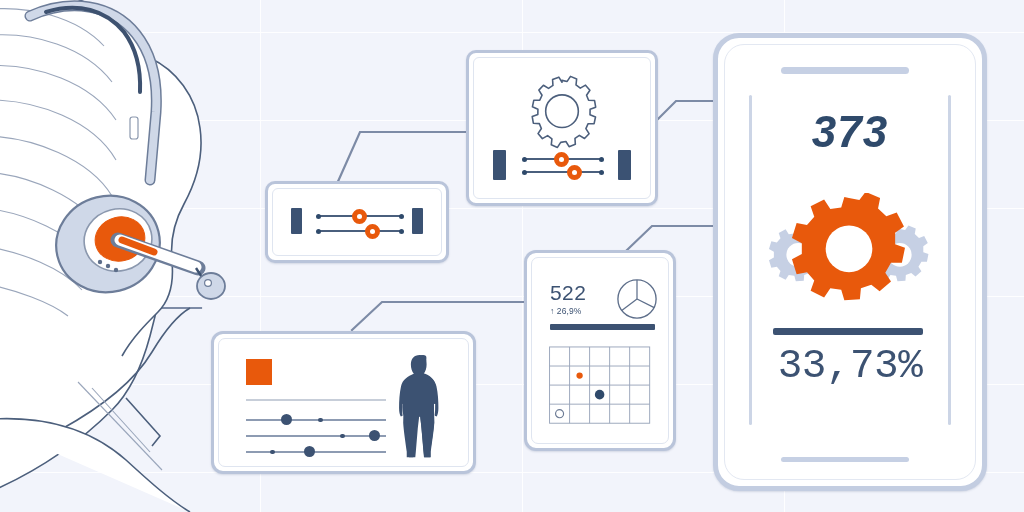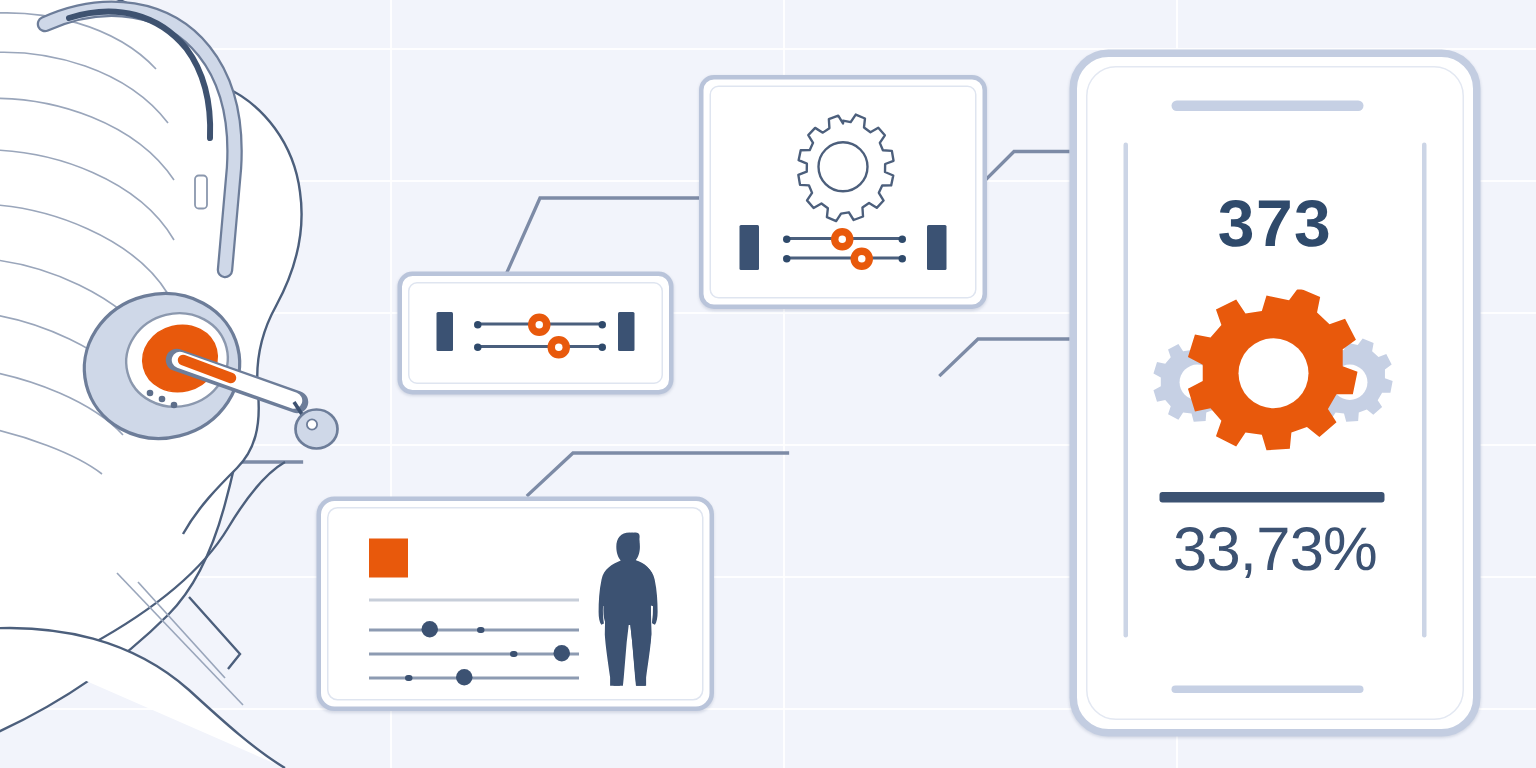--- a/index.html
+++ b/index.html
@@ -73,21 +73,21 @@
   .t-delta{position:absolute;color:#3c5272;font-size:8.5px;font-weight:500;letter-spacing:.1px;}
   .t-bar{position:absolute;height:6px;background:#3c5272;border-radius:1px;}
 
   
   .ph-speaker{position:absolute;height:7px;background:#c6d0e4;border-radius:4px;}
   .ph-rail{position:absolute;width:3px;background:#ccd5e6;border-radius:2px;}
   .ph-num{position:absolute;width:100%;text-align:center;color:#2f4a6b;
           font-size:44px;font-weight:bold;letter-spacing:1px;}
   .ph-divider{position:absolute;height:7px;background:#3c5272;border-radius:2px;}
   .ph-pct{position:absolute;width:100%;text-align:center;color:#3c5272;
-          font-size:41px;font-weight:400;letter-spacing:-.5px;}
+          font-size:41px;font-weight:400;letter-spacing:-.5px;font-family:Liberation Mono, monospace;}
   .ph-delta{position:absolute;width:100%;text-align:center;color:#3c5272;
             font-size:19px;font-weight:400;}
   .ph-foot{position:absolute;height:5px;background:#c6d0e4;border-radius:3px;}
 </style>
 </head>
 <body>
 
 <div id="stage">
 
   <div class="bg-grid"></div>
@@ -241,29 +241,55 @@
                    l0,5.6 6.6,0 0.6,-5.6 2.2,-24.4 1.4,-12.4 2.8,0
                    1.4,12.4 2.2,24.4 0.6,5.6 6.6,0 0,-5.6
                    C42.6,92 44.4,80 44.8,72.6 L44.4,52.6 46,53
                    c0.2,4 0,8 -0.6,12 l1.8,0.8 C48.4,64 49,61 49,57
                    c0,-7 -0.4,-15 -2,-22.5 -1.5,-7 -7,-10.5 -13,-13
                    1.8,-2 3,-5.5 3,-9.5 C37,6 36,2 30,2 Z" fill="#3c5272" transform="translate(-4,0) scale(1.02,1)"></path>
         </svg>
       </div>
     </div>
 
+    <div class="card" id="card-tablet">
+      <div class="inner">
+        <div class="t-num" style="left:18px;top:23px;">522</div>
+        <div class="t-delta" style="left:18px;top:48px;">↑ 26,9%</div>
+
+        <svg viewBox="0 0 44 44" style="position:absolute;left:84px;top:20px;width:42px;height:42px;">
+          <circle cx="22" cy="22" r="20" fill="#ffffff" stroke="#5d6e8a" stroke-width="1.4"></circle>
+          <path d="M22,22 L22,2" stroke="#5d6e8a" stroke-width="1.3" fill="none"></path>
+          <path d="M22,22 L40,31" stroke="#5d6e8a" stroke-width="1.3" fill="none"></path>
+          <path d="M22,22 L6,34" stroke="#5d6e8a" stroke-width="1.3" fill="none"></path>
+        </svg>
+
+        <div class="t-bar" style="left:18px;top:66px;width:105px;"></div>
+
+        <svg viewBox="0 0 112 86" style="position:absolute;left:16px;top:88px;width:108px;height:82px;">
+          <g stroke="#9aa6bb" stroke-width="1" fill="#ffffff">
+            <rect x="1" y="1" width="105" height="80"></rect>
+            <path d="M22,1 L22,81 M43,1 L43,81 M64,1 L64,81 M85,1 L85,81
+                     M1,21 L106,21 M1,41 L106,41 M1,61 L106,61" fill="none"></path>
+          </g>
+          <circle cx="32.5" cy="31" r="3.3" fill="#e8590c"></circle>
+          <circle cx="53.5" cy="51" r="5" fill="#2f4a6b"></circle>
+          <circle cx="11.5" cy="71" r="4.2" fill="#ffffff" stroke="#6b7a94" stroke-width="1.2"></circle>
+        </svg>
+      </div>
+    </div>
 
     <div class="card" id="card-phone">
       <div class="inner">
         <div class="ph-speaker" style="left:56px;top:22px;width:128px;"></div>
 
         <div class="ph-rail" style="left:24px;top:50px;height:330px;"></div>
         <div class="ph-rail" style="right:24px;top:50px;height:330px;"></div>
 
-        <div class="ph-num" style="top:80px;">373</div>
+        <div class="ph-num" style="top:62px;font-style:italic;">373</div>
 
         <svg viewBox="0 0 180 120" style="position:absolute;left:32px;top:148px;width:184px;height:122px;">
 
           <g fill="#c6d0e4" transform="translate(40,62) scale(0.58)">
             <path d="M0,-46 L9,-44.2 14.6,-51.6 27,-46.5 25.3,-37.2 32.5,-30.6
                      41.3,-34 47.4,-22 39.8,-16.4 39.8,-6.6 48.5,-3.5 46,9.8
                      36.6,9.8 31.6,18.3 36.6,26 26.6,34.6 19.3,28.9 10.2,32.1
                      9.5,41.8 -4,42.6 -6.5,33.4 -16,32.1 -21.3,40.3 -33,34.2
                      -30,25.2 -36.2,18 -45.5,19.9 -49.5,7 -41.2,2.4 -41.2,-7.4
                      -49.5,-12 -45.5,-24.9 -36.2,-23 -30,-30.2 -33,-39.2

